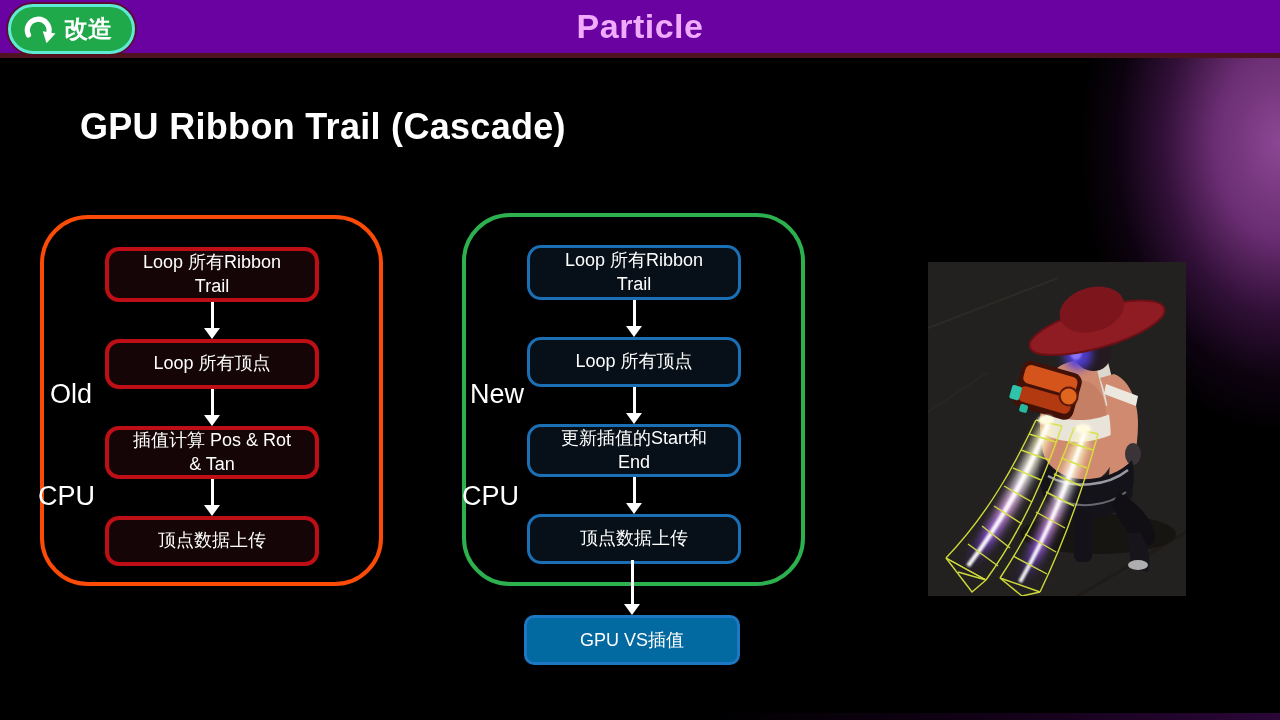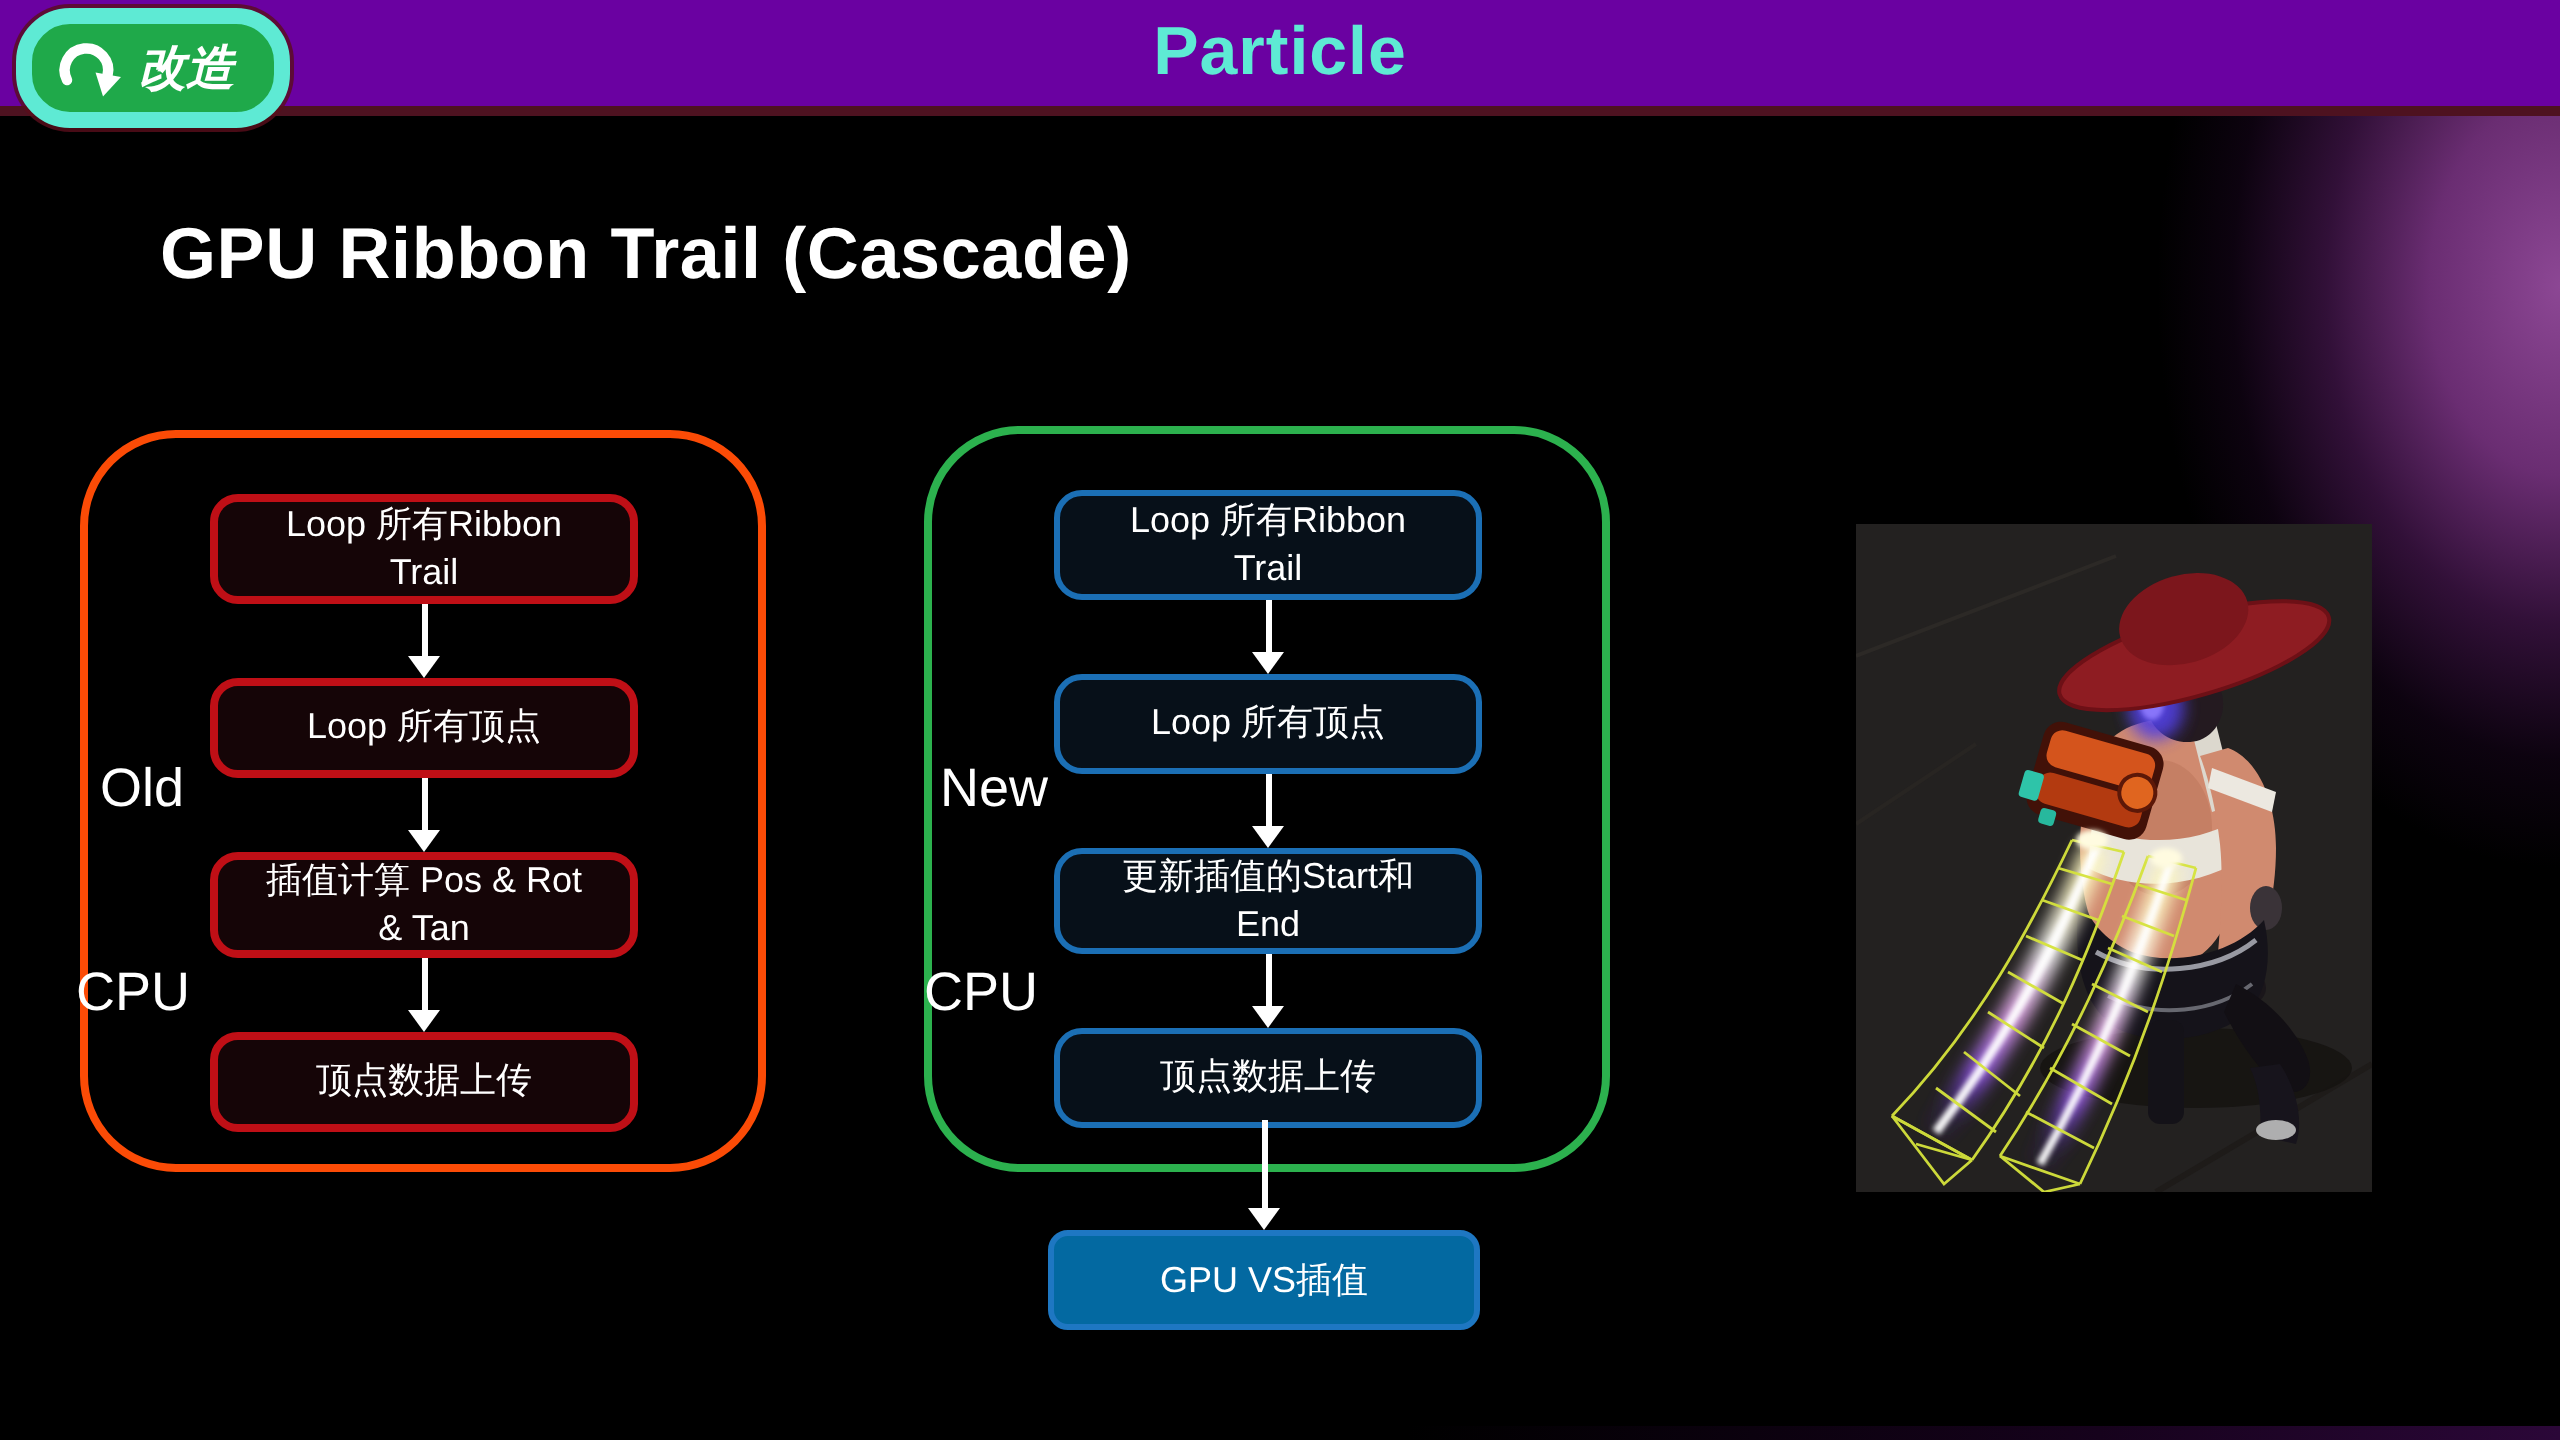--- a/index.html
+++ b/index.html
@@ -11,28 +11,28 @@
         background:radial-gradient(ellipse 78% 52% at 100% 14%,
           #8c4794 0%, #6a2d72 28%, rgba(62,20,70,.8) 50%,
           rgba(28,6,34,.45) 70%, rgba(0,0,0,0) 86%);}
   .bottom-strip{position:absolute;left:0;bottom:0;width:100%;height:7px;z-index:2;
         background:linear-gradient(90deg, rgba(15,0,20,0) 0%, rgba(15,0,20,0) 55%,
           #16021c 82%, #2b0738 100%);}
 
   
   .top-bar{position:absolute;top:0;left:0;width:100%;height:53px;background:#6a01a1;z-index:3;
            display:flex;align-items:center;justify-content:center;}
-  .top-title{font-size:34px;font-weight:600;letter-spacing:.5px;color:#5eead4;}
+  .top-title{font-size:34px;font-weight:600;letter-spacing:.5px;color:#f0abfc;}
   .top-divider{position:absolute;top:53px;left:0;width:100%;height:5px;background:#4e1220;z-index:3;}
 
   
   .badge{position:absolute;left:8px;top:4px;height:44px;z-index:4;
          display:flex;align-items:center;gap:7px;padding:0 20px 0 10px;
-         background:#1fa94a;border:8px solid #5eead4;border-radius:27px;
-         box-shadow:0 0 0 2px rgba(90,14,28,.8);font-style:italic;}
+         background:#1fa94a;border:3px solid #5eead4;border-radius:27px;
+         box-shadow:0 0 0 2px rgba(90,14,28,.8);}
   .badge-label{font-size:24px;font-weight:bold;color:#fff;}
 
   
   .slide-title{position:absolute;left:80px;top:106px;z-index:2;
                font-size:36px;font-weight:bold;color:#fff;letter-spacing:.3px;}
 
   
   .flow{position:absolute;border-radius:48px;z-index:2;}
   .flow-old{left:40px;top:215px;width:335px;height:363px;border:4px solid #fb4b06;}
   .flow-new{left:462px;top:213px;width:335px;height:365px;border:4px solid #2cb14e;}

